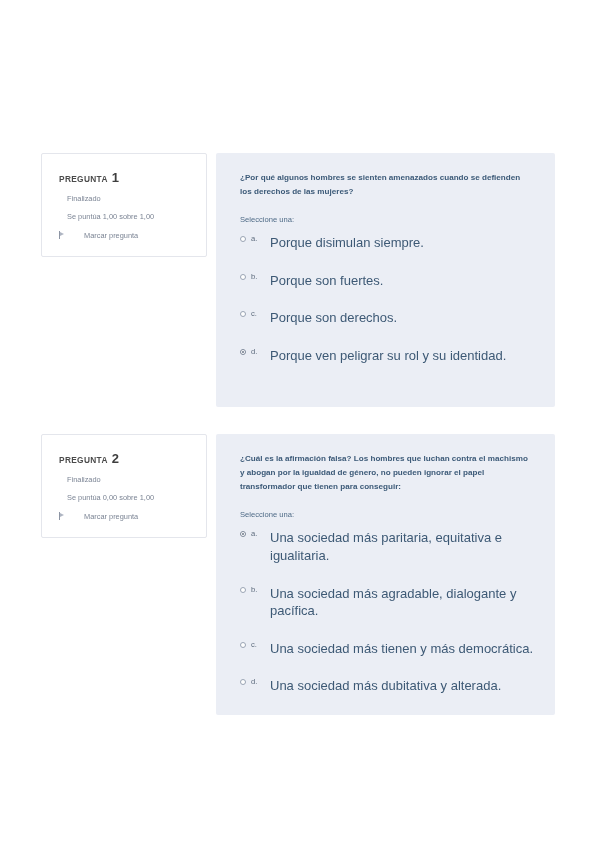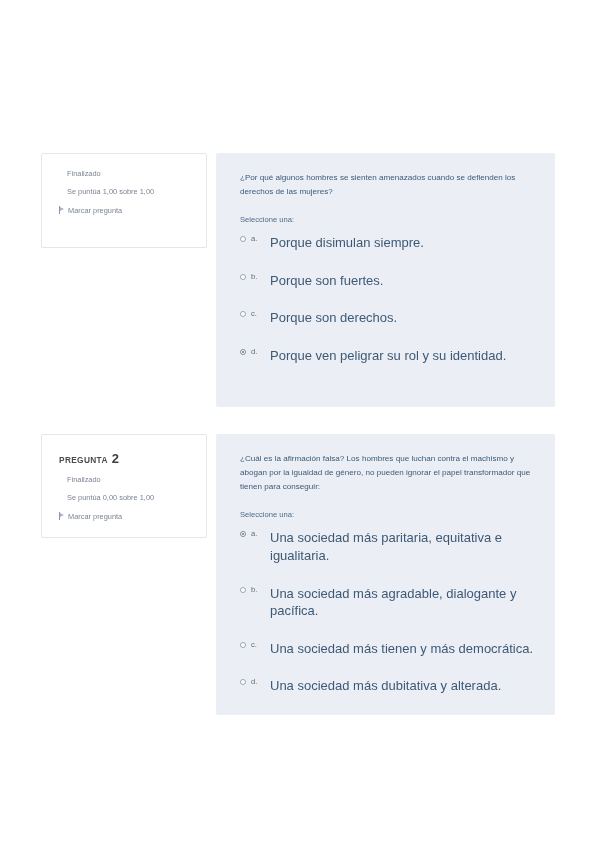--- a/index.html
+++ b/index.html
@@ -69,21 +69,21 @@
     margin: 0 0 9px 8px;
     white-space: nowrap;
   }
   .info-line:last-child { margin-bottom: 0; }
 
   .flag-line {
     font-size: 7.4px;
     color: #7b8494;
     display: flex;
     align-items: center;
-    gap: 3px;
+    gap: 19px;
     white-space: nowrap;
   }
   .flag-icon {
     display: inline-block;
     width: 6px;
     height: 8px;
     position: relative;
     flex: none;
   }
   .flag-icon::before {
@@ -113,20 +113,21 @@
     border-radius: 2px;
     box-sizing: border-box;
     padding: 18px 22px 20px 24px;
   }
 
   .q-text {
     font-size: 8.1px;
     line-height: 1.75;
     color: #3c5a78;
     margin: 0 0 16px 0;
+    font-weight: bold;
   }
 
   .select-label {
     font-size: 7.6px;
     color: #4e6a86;
     margin: 0 0 10px 0;
   }
 
   .options { margin: 0; padding: 0; list-style: none; }
 
@@ -177,20 +178,21 @@
     margin-left: 4px;
   }
 </style>
 </head>
 <body>
 
 <div class="page">
 
 <div class="question-block">
       <div class="info-card" style="top: 153px; min-height: 95px;">
+        <div class="info-head"><span class="lbl">PREGUNTA</span><span class="num">1</span></div>
         <div class="info-line">Finalizado</div>
         <div class="info-line">Se puntúa 1,00 sobre 1,00</div>
         <div class="flag-line">
           <span class="flag-icon"></span>
           <span>Marcar pregunta</span>
         </div>
       </div>
       <div class="content-panel" style="top: 153px; min-height: 254px;">
         <div class="q-text">¿Por qué algunos hombres se sienten amenazados cuando se defienden los derechos de las mujeres?</div>
         <div class="select-label">Seleccione una:</div>

